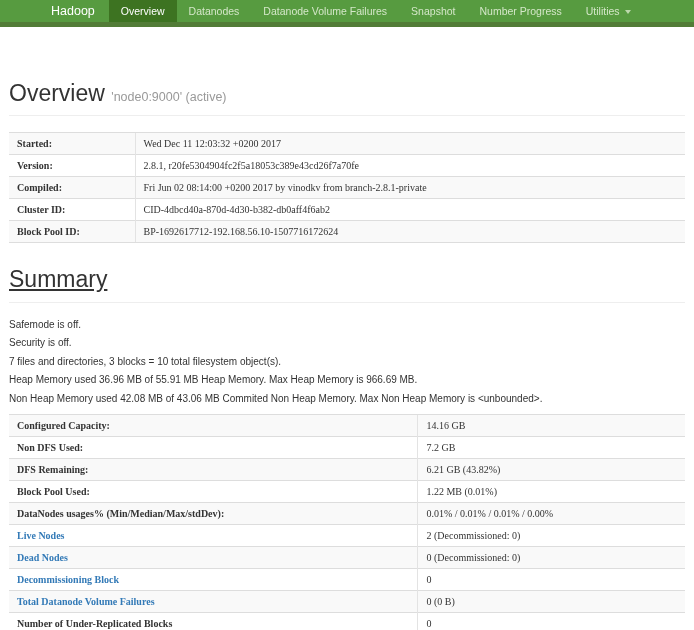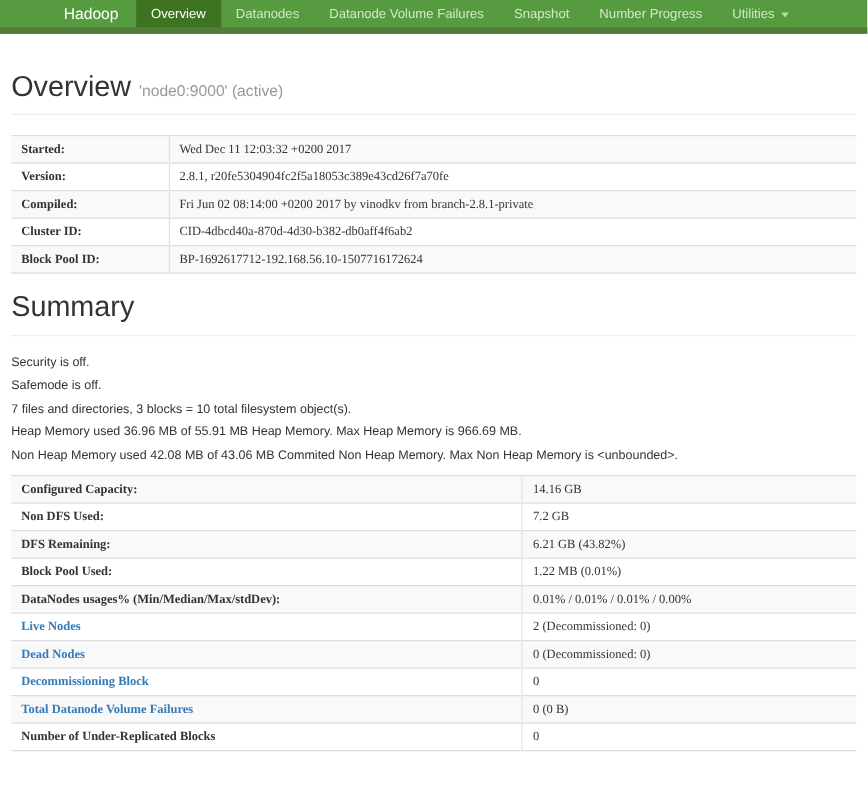--- a/index.html
+++ b/index.html
@@ -30,22 +30,22 @@
   .caret {
     display: inline-block; width: 0; height: 0; margin-top: 1px;
     border-left: 3px solid transparent; border-right: 3px solid transparent;
     border-top: 4px solid #BCD8AC;
   }
 
   
   .content { padding: 0 9px; }
   h1 { font-weight: 400; font-size: 23px; margin: 0; color: #333; line-height: 1.1; }
   .page-header { padding-bottom: 9px; border-bottom: 1px solid #eee; }
-  #overview-header { margin-top: 30px; }
-  #summary-header { margin-top: 14px; }
+  #overview-header { margin-top: 54px; }
+  #summary-header { margin-top: 24px; text-decoration: underline; }
   .subtitle { font-size: 12.5px; color: #999; font-weight: 400; }
 
   table { width: 100%; border-collapse: collapse; }
   #info-table { margin-top: 16px; }
   #summary-table { margin-top: 10px; }
   td { padding: 5px 8px; border-top: 1px solid #ddd; vertical-align: top; font-family: Liberation Serif, serif; }
   tr:last-child td { border-bottom: 1px solid #ddd; }
   tbody tr:nth-child(odd) td { background: #f9f9f9; }
   td.label { font-weight: bold; }
   #info-table td.label { width: 126px; }
@@ -105,22 +105,22 @@
         <td class="value">BP-1692617712-192.168.56.10-1507716172624</td>
       </tr>
     </tbody>
   </table>
 
   <div class="page-header" id="summary-header">
     <h1>Summary</h1>
   </div>
 
   <div class="paragraphs">
+    <p>Safemode is off.</p>
     <p>Security is off.</p>
-    <p>Safemode is off.</p>
     <p>7 files and directories, 3 blocks = 10 total filesystem object(s).</p>
     <p>Heap Memory used 36.96 MB of 55.91 MB Heap Memory. Max Heap Memory is 966.69 MB.</p>
     <p>Non Heap Memory used 42.08 MB of 43.06 MB Commited Non Heap Memory. Max Non Heap Memory is &lt;unbounded&gt;.</p>
   </div>
 
   <table id="summary-table">
     <tbody>
       <tr>
         <td class="label">Configured Capacity:</td>
         <td class="value">14.16 GB</td>

